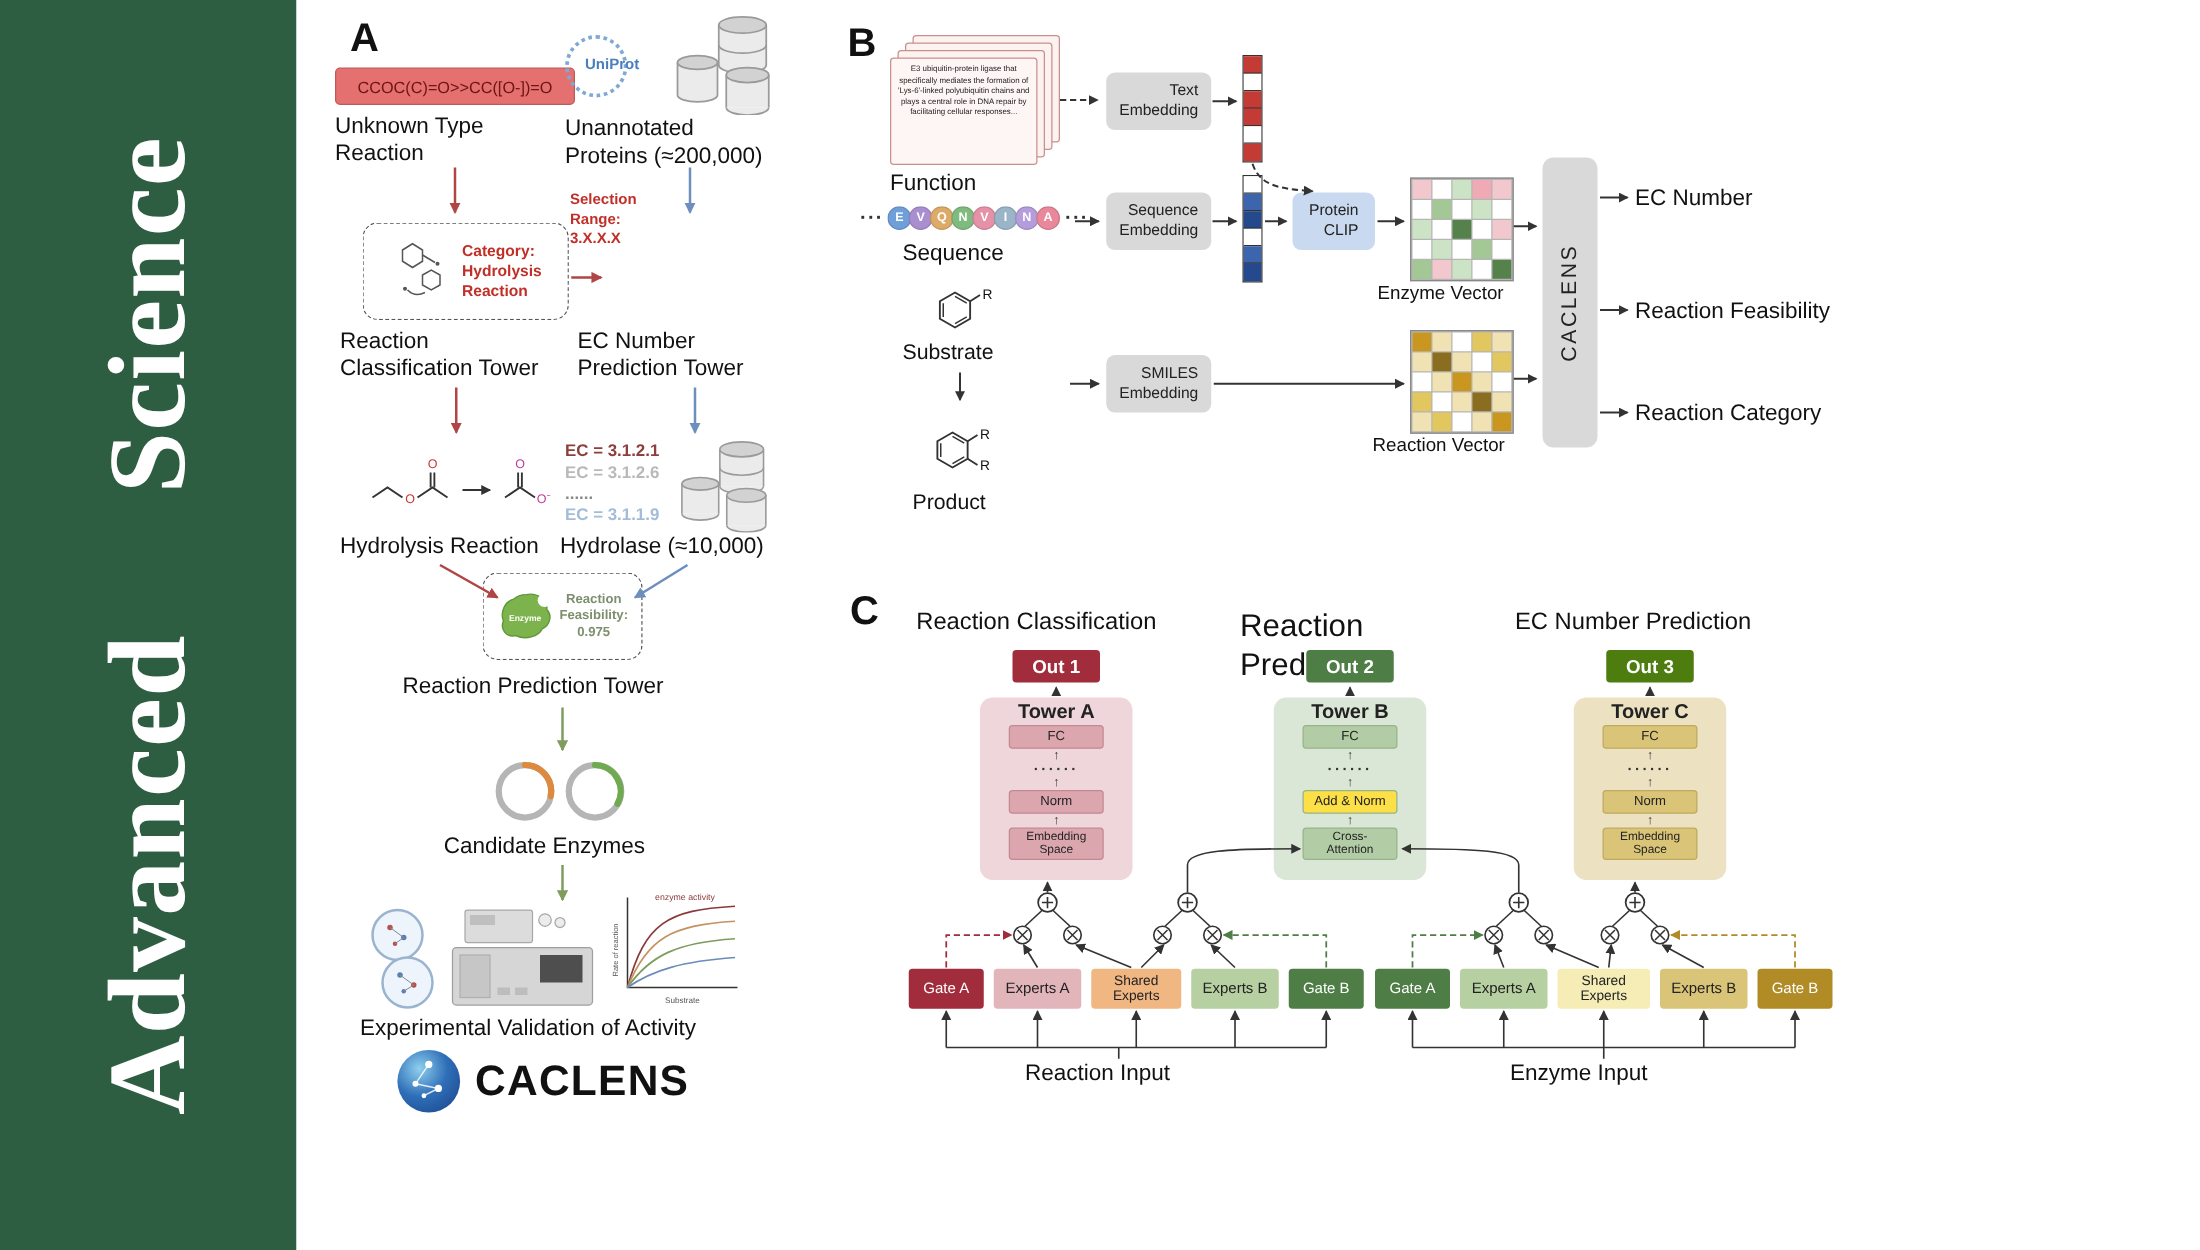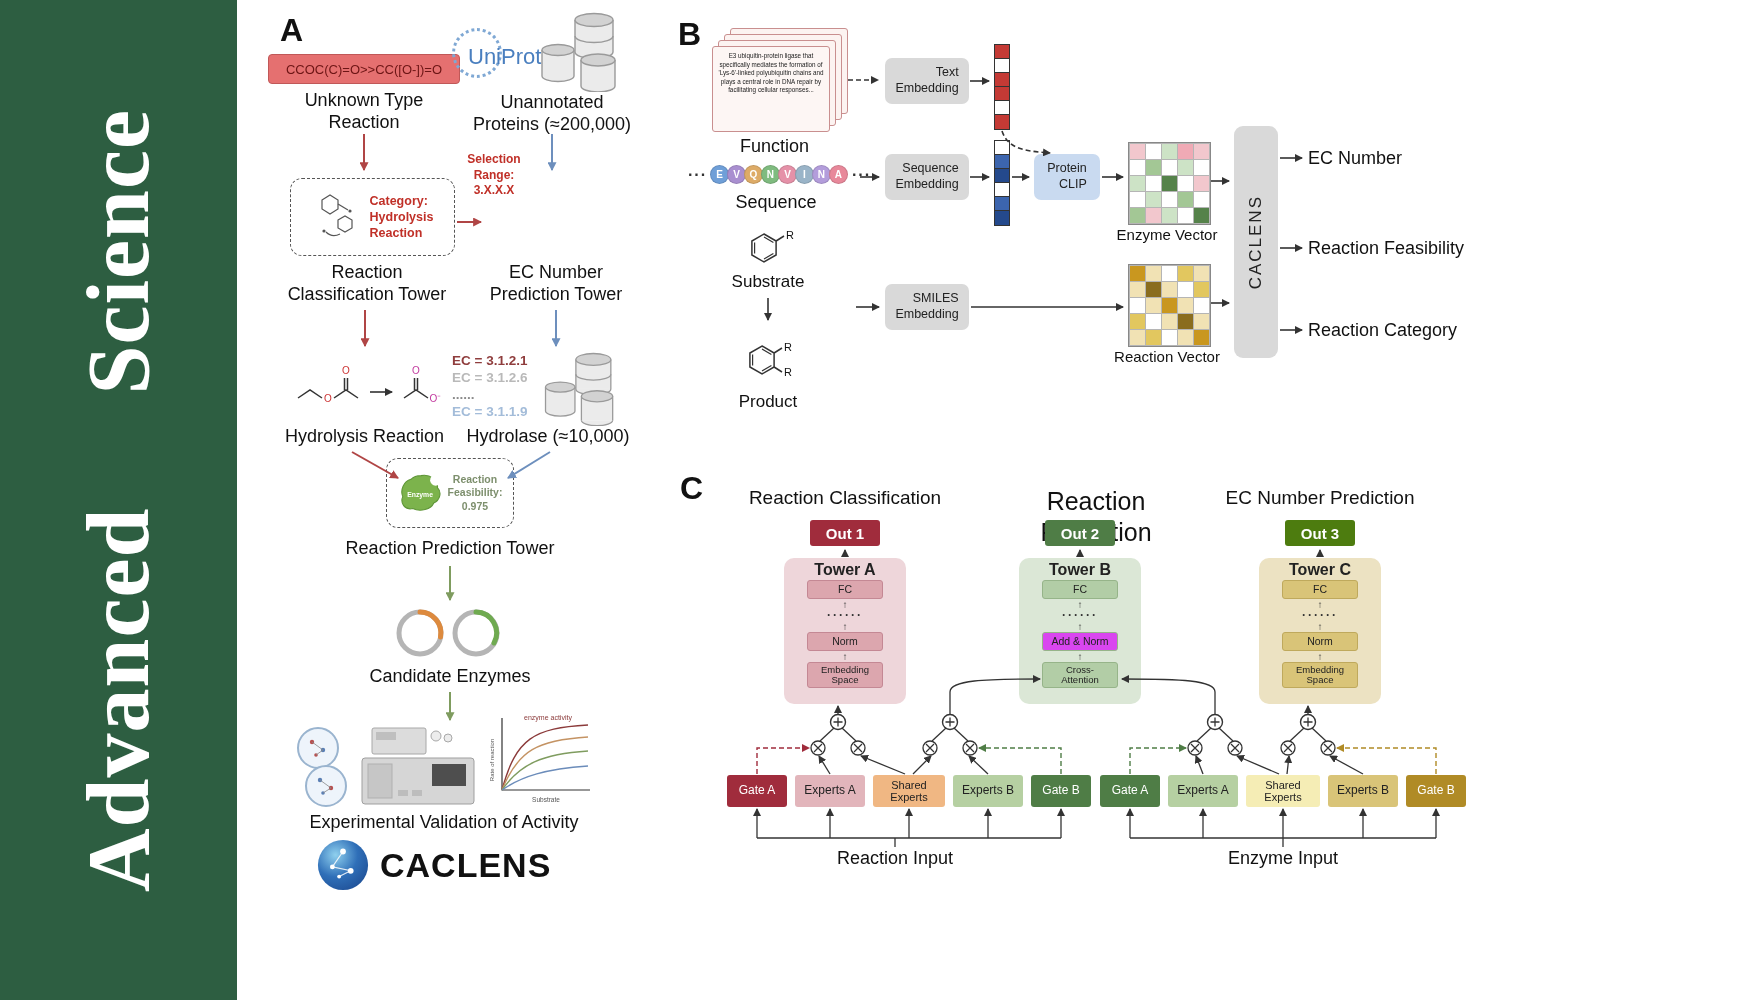--- a/index.html
+++ b/index.html
@@ -1,20 +1,20 @@
 <!DOCTYPE html>
 <html><head>
 <meta charset="utf-8">
 <style>
   *{margin:0;padding:0;box-sizing:border-box}
   body{background:#fff}
   #fig{position:relative;width:1760px;height:1000px;background:#fff;overflow:hidden;
        font-family:"Liberation Sans",sans-serif;color:#111}
   .abs{position:absolute}
-  .lbl{position:absolute;text-align:center;line-height:1.22;white-space:pre-line;color:#111}
+  .lbl{position:absolute;line-height:1.22;white-space:pre-line;color:#111}
   .panel-letter{position:absolute;font-size:32px;font-weight:600;color:#111}
   .box{position:absolute;display:flex;align-items:center;justify-content:center;
        text-align:right;white-space:pre-line}
   .dashedbox{position:absolute;border:1.6px dashed #555;border-radius:12px;
        display:flex;align-items:center;justify-content:center;gap:4px;padding:4px}
   .embed-box{background:#d9d9d9;border-radius:7px;font-size:12.5px;font-weight:500;
        color:#222;line-height:1.25}
   .vec{position:absolute;width:16px;border:1px solid #333;background:#fff}
   .vec .vcell{width:100%;height:14px;border-bottom:1px solid #333}
   .vec .vcell:last-child{border-bottom:none}
@@ -55,21 +55,21 @@
     <div class="spine-text">Advanced Science</div>
   </div>
 
   <div class="panel-letter" style="left:280px;top:12px">A</div>
 
   <div class="box" style="left:268px;top:54px;width:192px;height:30px;background:#e57070;border:1px solid #c05858;border-radius:4px;color:#6d1515;font-size:13px;font-weight:500">CCOC(C)=O&gt;&gt;CC([O-])=O</div>
   <div class="lbl" style="left:268px;top:90px;width:192px;font-size:18px">Unknown Type
 Reaction</div>
 
   <div class="dotted-circle" style="left:452px;top:28px"></div>
-  <div class="abs" style="left:468px;top:44px;font-size:22px;font-weight:normal;color:#4a7fbf">UniProt</div>
+  <div class="abs" style="left:468px;top:44px;font-size:12px;font-weight:bold;color:#4a7fbf">UniProt</div>
 
   <svg class="abs" style="left:536px;top:10px" width="100" height="82" viewBox="0 0 100 82">
     <g stroke="#9a9a9a" stroke-width="1.4">
       <rect x="39" y="10" width="38" height="32" fill="#ebebeb" stroke="none"></rect>
       <path d="M39,10 V42 M77,10 V42" fill="none"></path>
       <ellipse cx="58" cy="10" rx="19" ry="6.5" fill="#d2d2d2"></ellipse>
       <path d="M39,42 a19,6.5 0 0 0 38,0" fill="#ebebeb"></path>
       <path d="M39,26 a19,6.5 0 0 0 38,0" fill="none"></path>
       <rect x="6" y="40" width="32" height="26" fill="#ebebeb" stroke="none"></rect>
       <path d="M6,40 V66 M38,40 V66" fill="none"></path>
@@ -388,21 +388,21 @@
     <div class="tlayer tall" style="background: rgb(220, 166, 174); border-color: rgb(196, 136, 148);">Embedding
 Space</div>
   </div>
 
   <div class="tower" style="left: 1019px; background: rgb(219, 231, 214);">
     <div class="t-title">Tower B</div>
     <div class="tlayer" style="background: rgb(178, 205, 166); border-color: rgb(150, 180, 137);">FC</div>
     <div class="tup">↑</div>
     <div class="tdots">······</div>
     <div class="tup">↑</div>
-    <div class="tlayer" style="background: #d946ef; border-color: rgb(150, 180, 137);">Add &amp; Norm</div>
+    <div class="tlayer" style="background: #fde047; border-color: rgb(150, 180, 137);">Add &amp; Norm</div>
     <div class="tup">↑</div>
     <div class="tlayer tall" style="background: rgb(178, 205, 166); border-color: rgb(150, 180, 137);">Cross-
 Attention</div>
   </div>
 
   <div class="tower" style="left: 1259px; background: rgb(236, 226, 194);">
     <div class="t-title">Tower C</div>
     <div class="tlayer" style="background: rgb(217, 196, 120); border-color: rgb(191, 169, 92);">FC</div>
     <div class="tup">↑</div>
     <div class="tdots">······</div>

